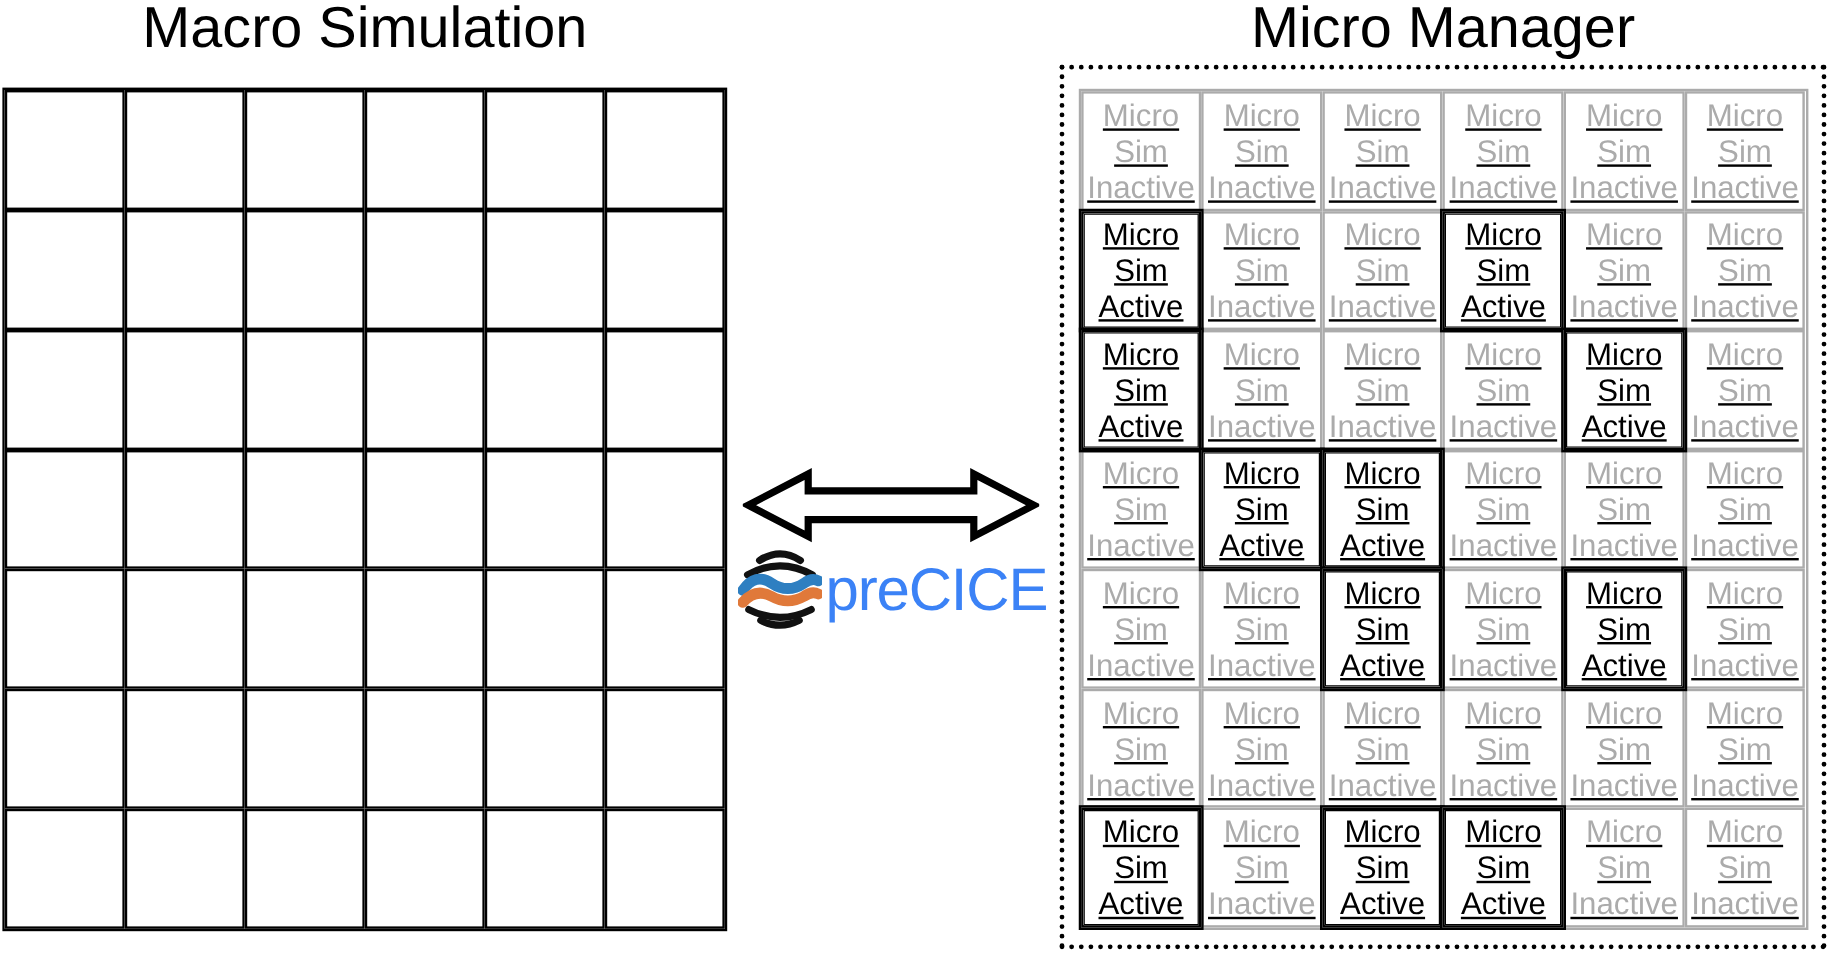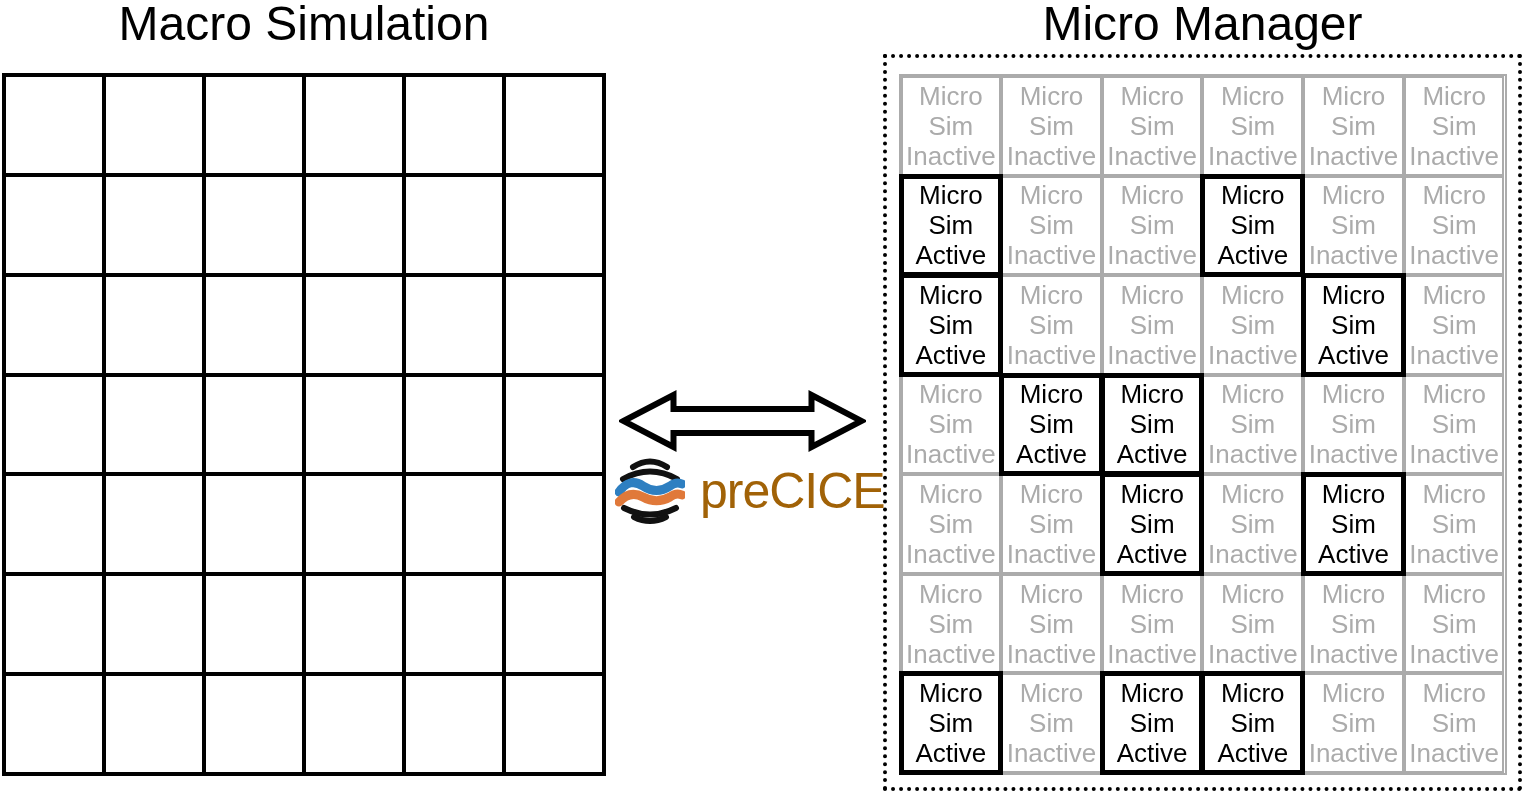--- a/index.html
+++ b/index.html
@@ -56,37 +56,38 @@
   .logo {
     position: absolute;
     left: 615px; top: 452px;
     height: 78px;
     display: flex;
     align-items: center;
   }
   .logo-icon { width: 70px; height: 70px; }
   .logo-text {
     font-size: 50px;
-    color: #a16207;
+    color: #3b82f6;
     letter-spacing: -1px;
-    margin-left: 15px;
+    margin-left: 3px;
     white-space: nowrap;
   }
 
   
   .micro-box {
     position: absolute;
     left: 883px; top: 54px;
     width: 639px; height: 737px;
     box-sizing: border-box;
     border: 4px dotted #000;
     display: flex;
     justify-content: center;
     align-items: flex-start;
     padding-top: 16px;
+    text-decoration: underline;
   }
   .micro-grid {
     width: 608px; height: 701px;
     box-sizing: border-box;
     border: 2px solid var(--inactive-color);
     display: grid;
     grid-template-columns: repeat(6, 1fr);
     grid-template-rows: repeat(7, 1fr);
   }
   .micro-cell {

